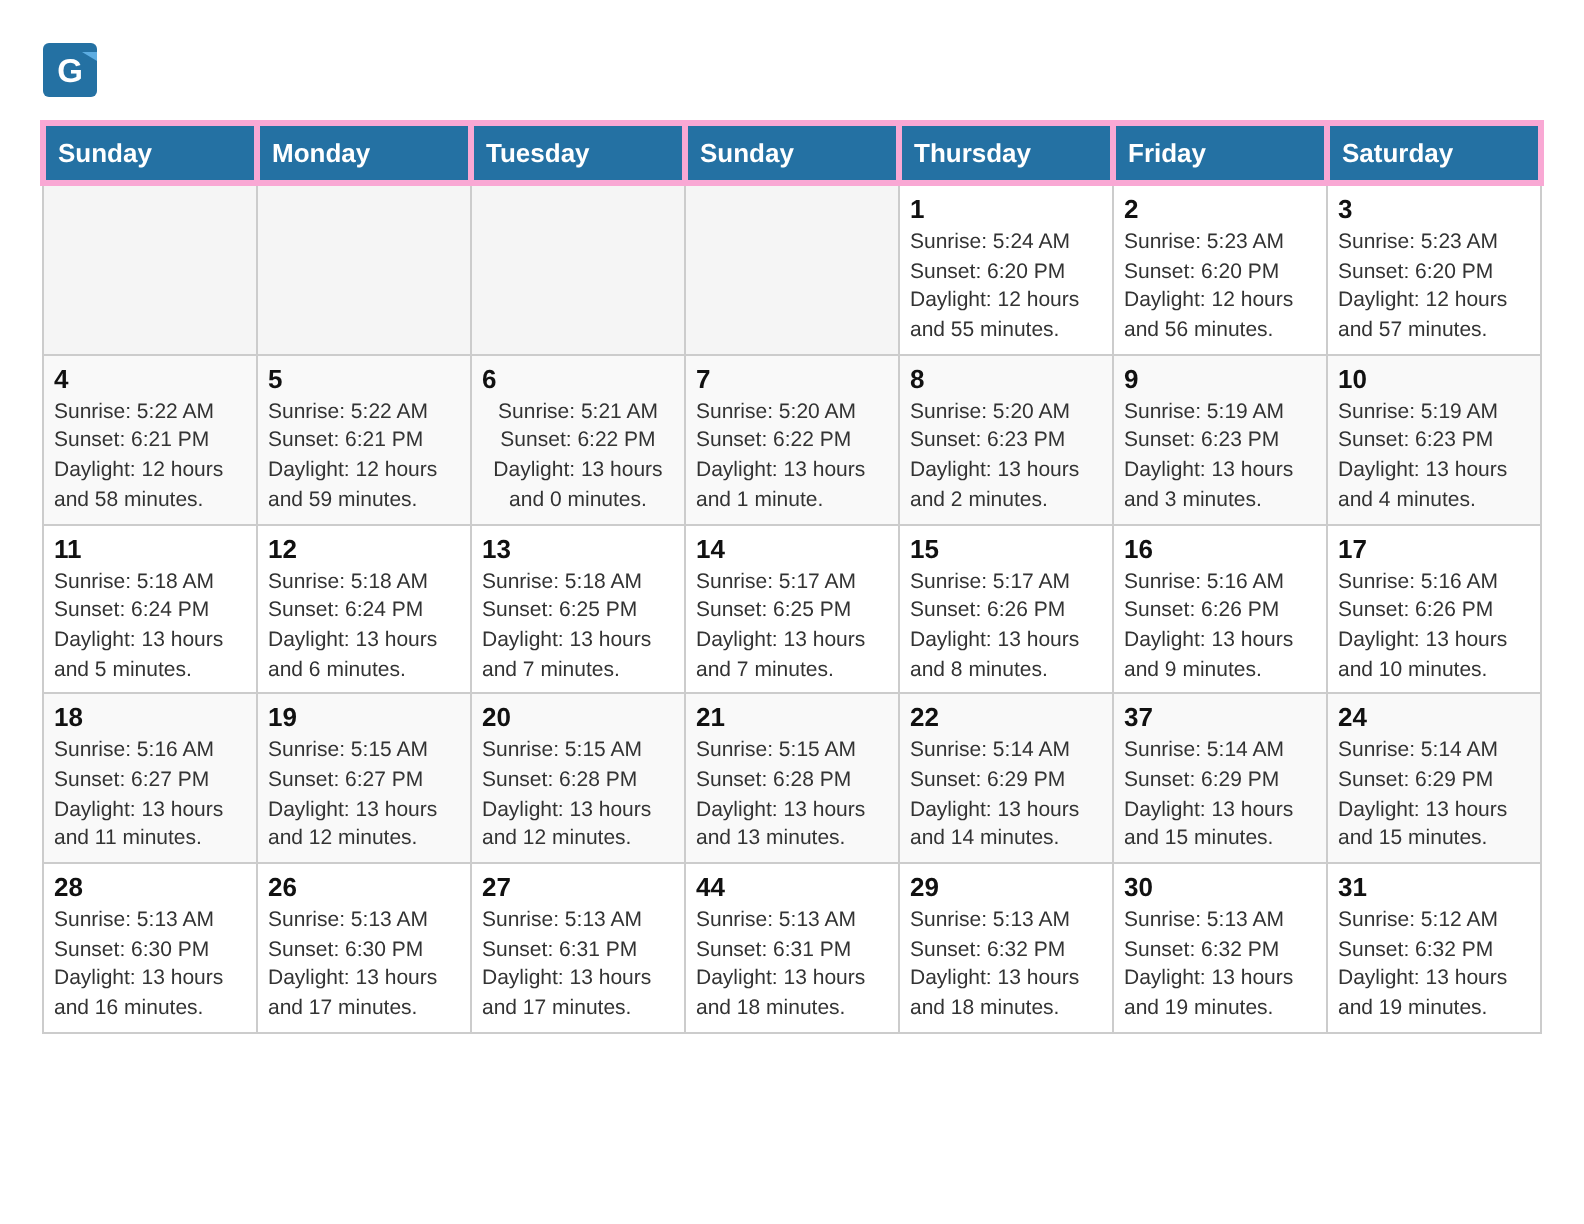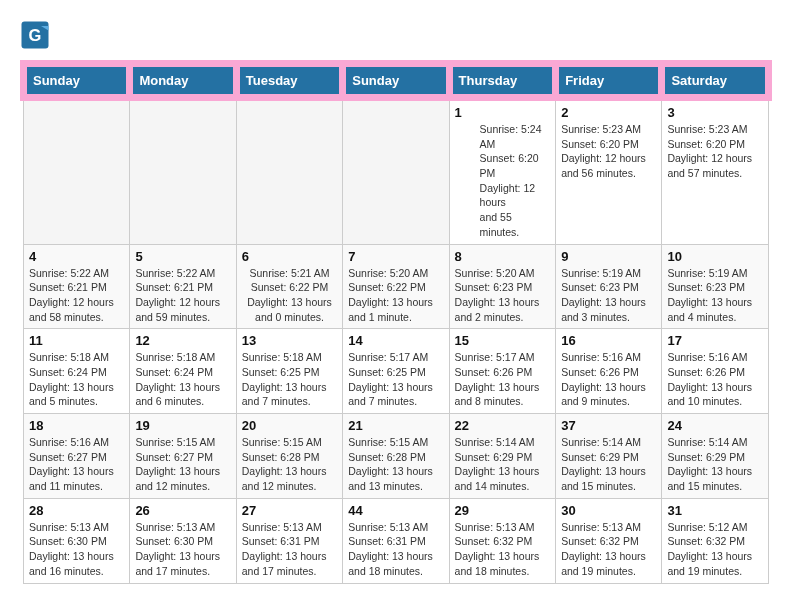--- a/index.html
+++ b/index.html
@@ -51,21 +51,21 @@
       border-collapse: collapse;
       font-size: 11px;
     }
     .calendar th {
       background: #2471a3;
       color: #fff;
       text-align: left;
       padding: 6px 6px;
       font-size: 13px;
       font-weight: bold;
-      border: 7px solid #f9a8d4;
+      border: 3px solid #f9a8d4;
     }
     .calendar td {
       border: 1px solid #ccc;
       vertical-align: top;
       padding: 4px 5px;
       width: 107px;
       min-height: 80px;
       background: #fff;
     }
     .calendar td.empty {
@@ -125,21 +125,21 @@
       </tr>
   </thead>
   <tbody id="calendar-body">
   <tr>
         <td class="empty"></td>
         <td class="empty"></td>
         <td class="empty"></td>
         <td class="empty"></td>
         <td>
           <div class="day-num">1</div>
-          <div class="day-info" style="white-space: pre-line; margin-left: 25px;">Sunrise: 5:24 AM
+          <div class="day-info" style="white-space: pre-line;">Sunrise: 5:24 AM
 Sunset: 6:20 PM
 Daylight: 12 hours
 and 55 minutes.</div>
         </td>
         <td>
           <div class="day-num">2</div>
           <div class="day-info" style="white-space: pre-line;">Sunrise: 5:23 AM
 Sunset: 6:20 PM
 Daylight: 12 hours
 and 56 minutes.</div>

